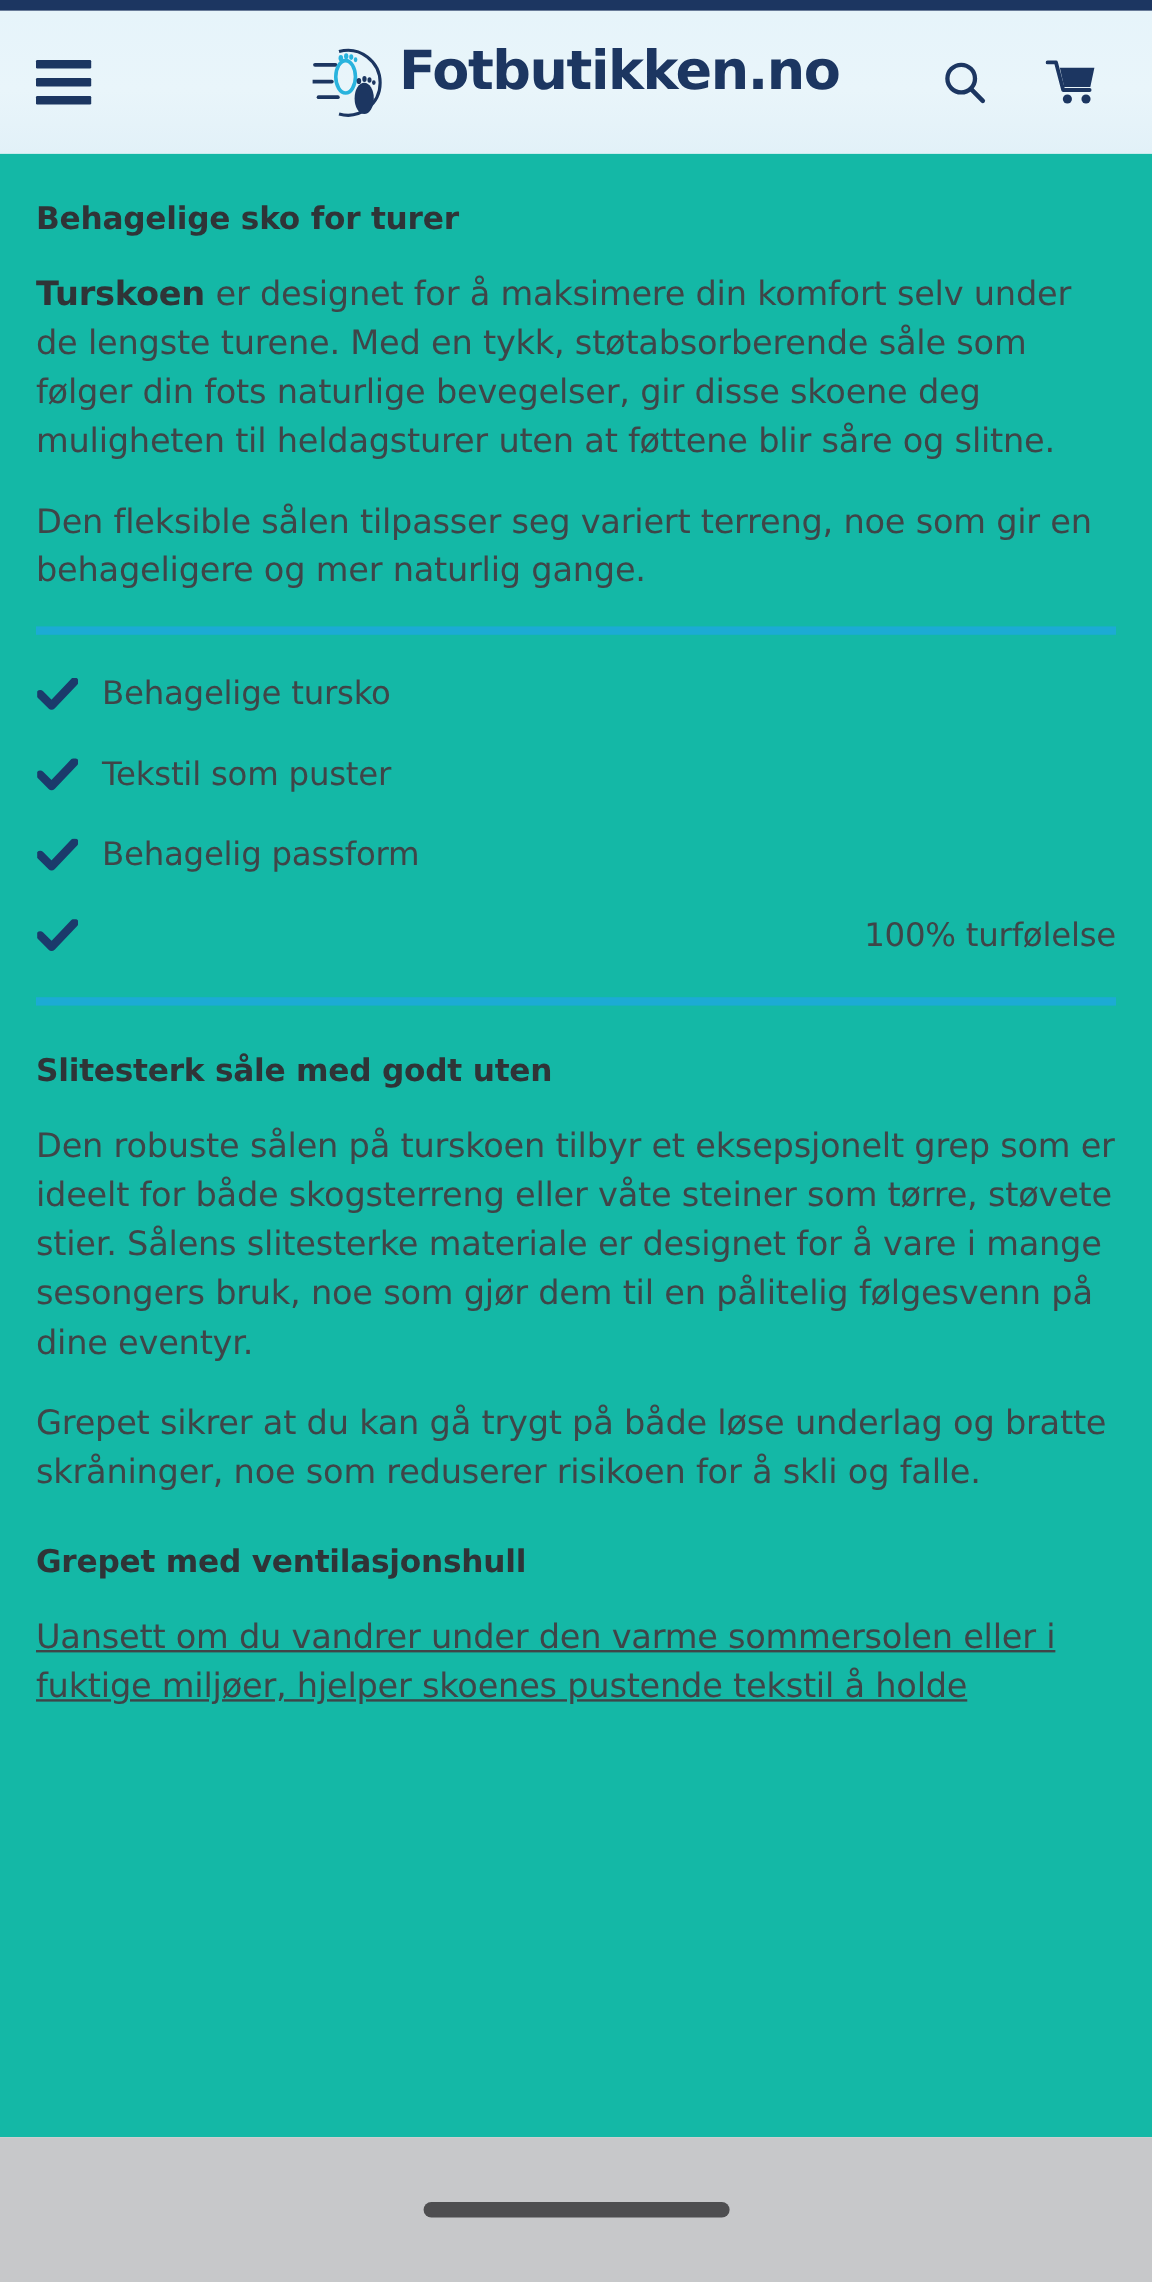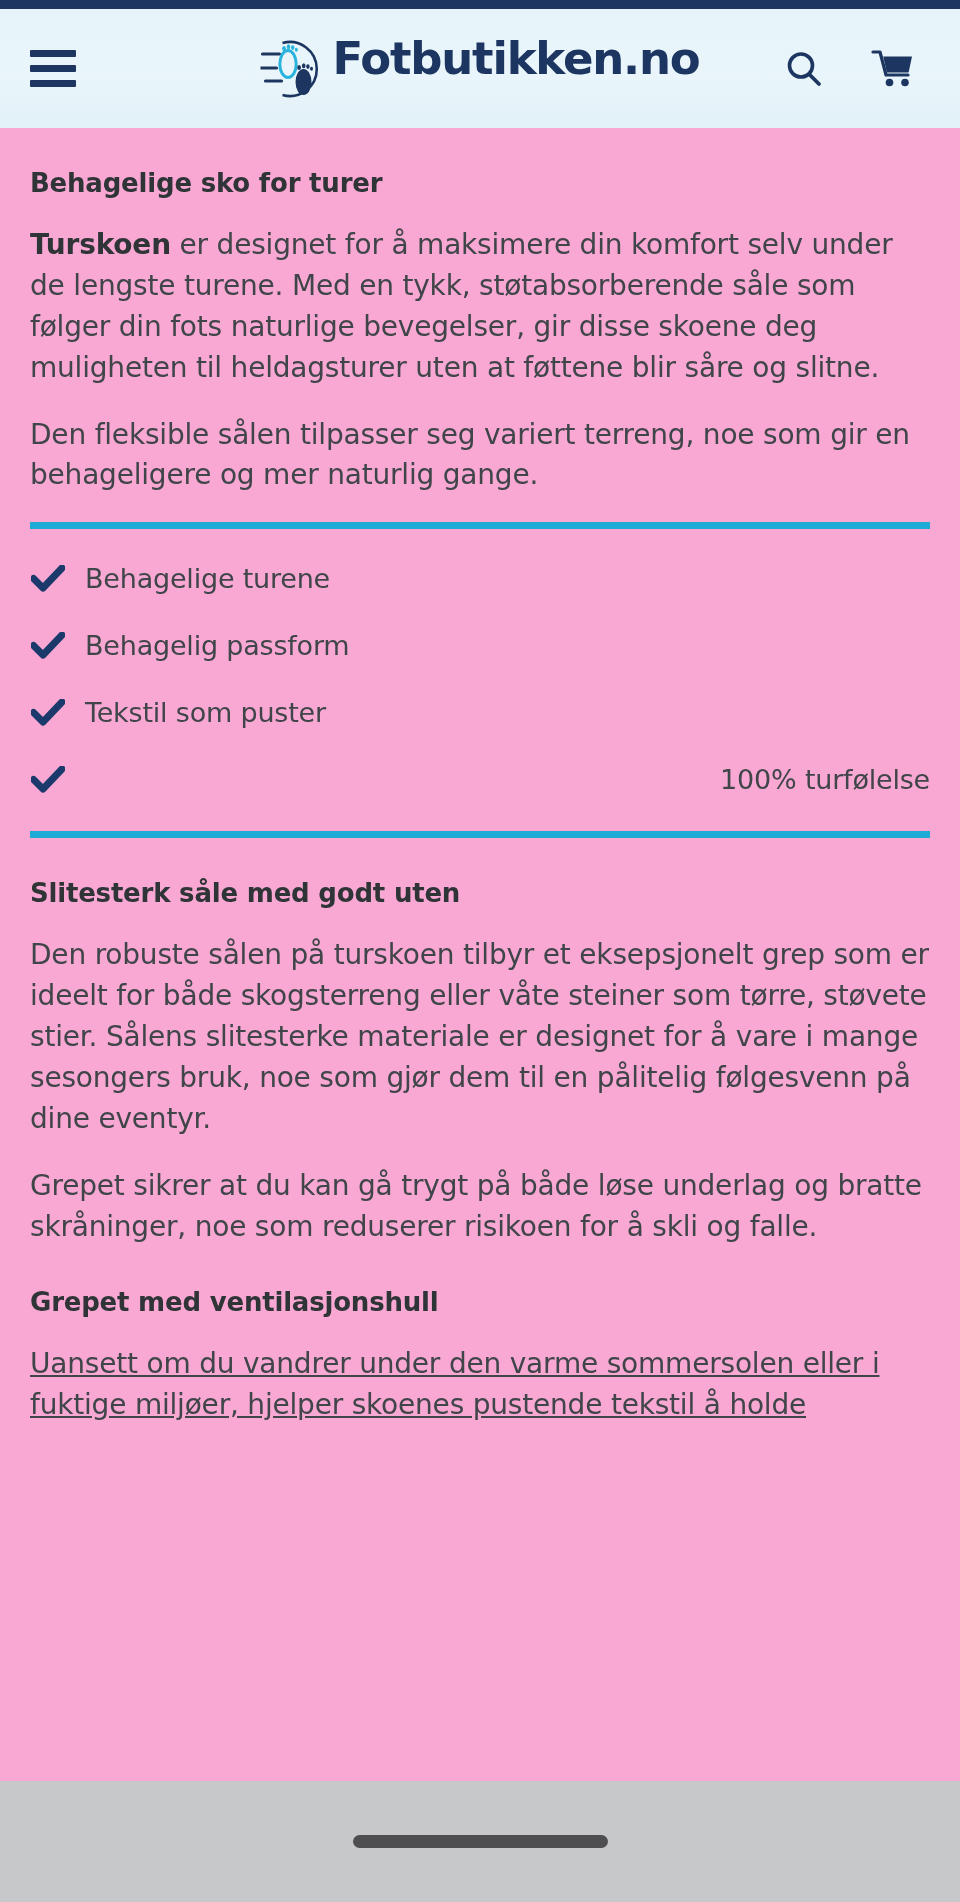--- a/index.html
+++ b/index.html
@@ -73,21 +73,21 @@
   }
   .icon-btn{
     width:48px; height:48px;
     display:flex; align-items:center; justify-content:center;
     cursor:pointer;
   }
 
   
   .content{
     padding:0 30px;
-    background:#f9a8d4;
+    background:#14b8a6;
     height:1653px;
     overflow:hidden;
   }
   h2.section-title{
     font-size:26px;
     font-weight:bold;
     color:#2f3437;
     margin-top:40px;
     margin-bottom:27px;
     letter-spacing:-0.2px;
@@ -215,37 +215,37 @@
 
   <div class="divider top"></div>
 
   <ul class="feature-list">
     <li>
       <span class="check-icon">
         <svg width="34" height="28" viewBox="0 0 34 28">
             <path d="M2.5 13.5 L12 23 L31 3" fill="none" stroke="#1b3a6b" stroke-width="7" stroke-linecap="round" stroke-linejoin="round"></path>
           </svg>
       </span>
-      <span>Behagelige turene</span>
+      <span>Behagelige tursko</span>
+    </li>
+    <li>
+      <span class="check-icon">
+        <svg width="34" height="28" viewBox="0 0 34 28">
+            <path d="M2.5 13.5 L12 23 L31 3" fill="none" stroke="#1b3a6b" stroke-width="7" stroke-linecap="round" stroke-linejoin="round"></path>
+          </svg>
+      </span>
+      <span>Tekstil som puster</span>
     </li>
     <li>
       <span class="check-icon">
         <svg width="34" height="28" viewBox="0 0 34 28">
             <path d="M2.5 13.5 L12 23 L31 3" fill="none" stroke="#1b3a6b" stroke-width="7" stroke-linecap="round" stroke-linejoin="round"></path>
           </svg>
       </span>
       <span>Behagelig passform</span>
-    </li>
-    <li>
-      <span class="check-icon">
-        <svg width="34" height="28" viewBox="0 0 34 28">
-            <path d="M2.5 13.5 L12 23 L31 3" fill="none" stroke="#1b3a6b" stroke-width="7" stroke-linecap="round" stroke-linejoin="round"></path>
-          </svg>
-      </span>
-      <span>Tekstil som puster</span>
     </li>
     <li>
       <span class="check-icon">
         <svg width="34" height="28" viewBox="0 0 34 28">
             <path d="M2.5 13.5 L12 23 L31 3" fill="none" stroke="#1b3a6b" stroke-width="7" stroke-linecap="round" stroke-linejoin="round"></path>
           </svg>
       </span>
       <span>100% turfølelse</span>
     </li>
   </ul>

